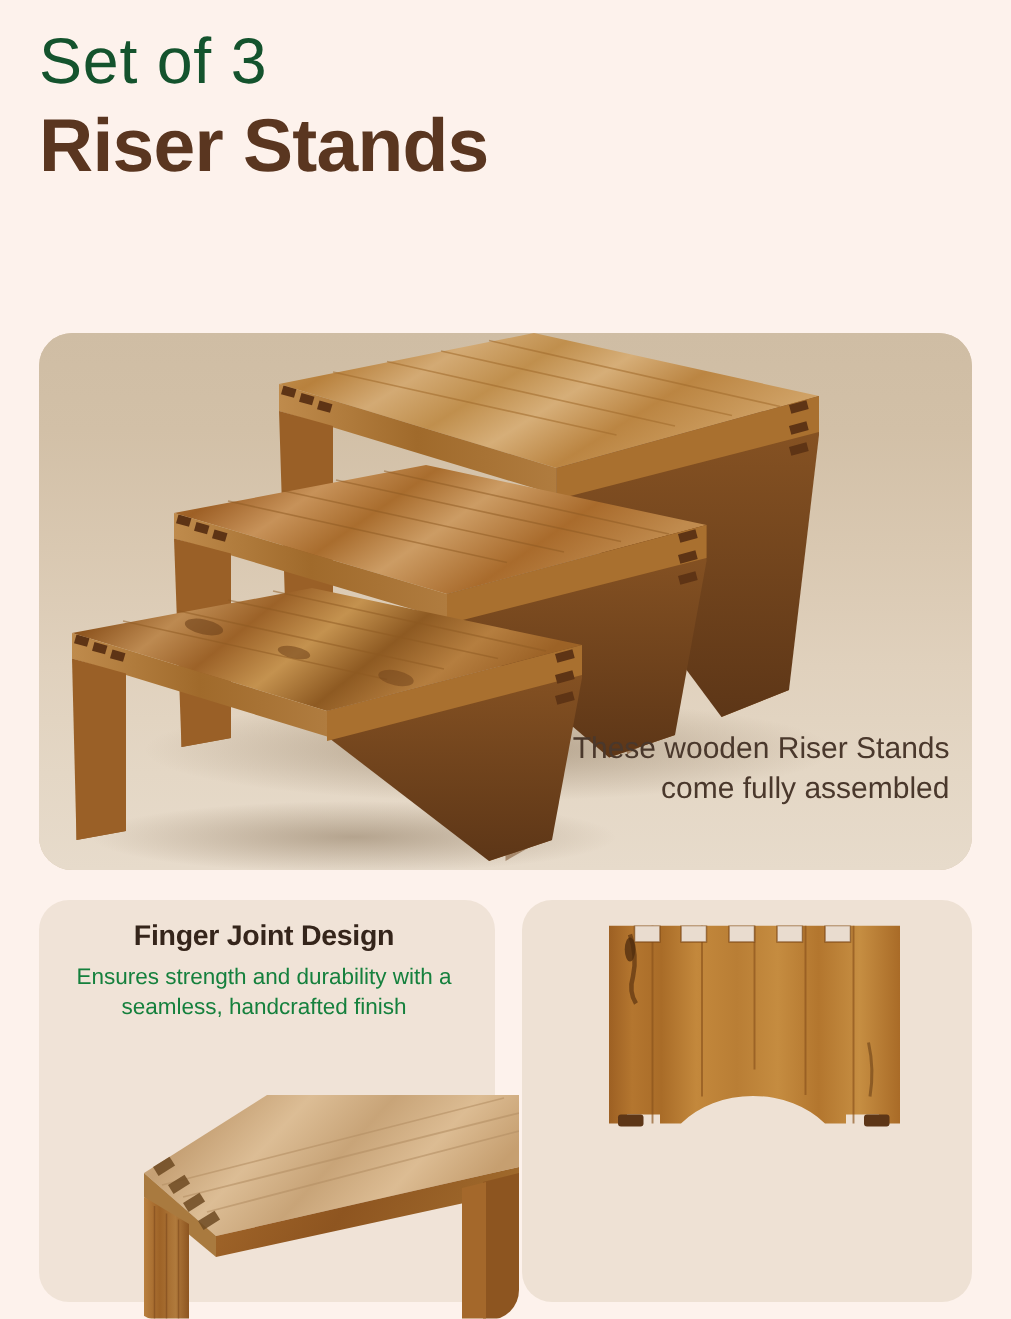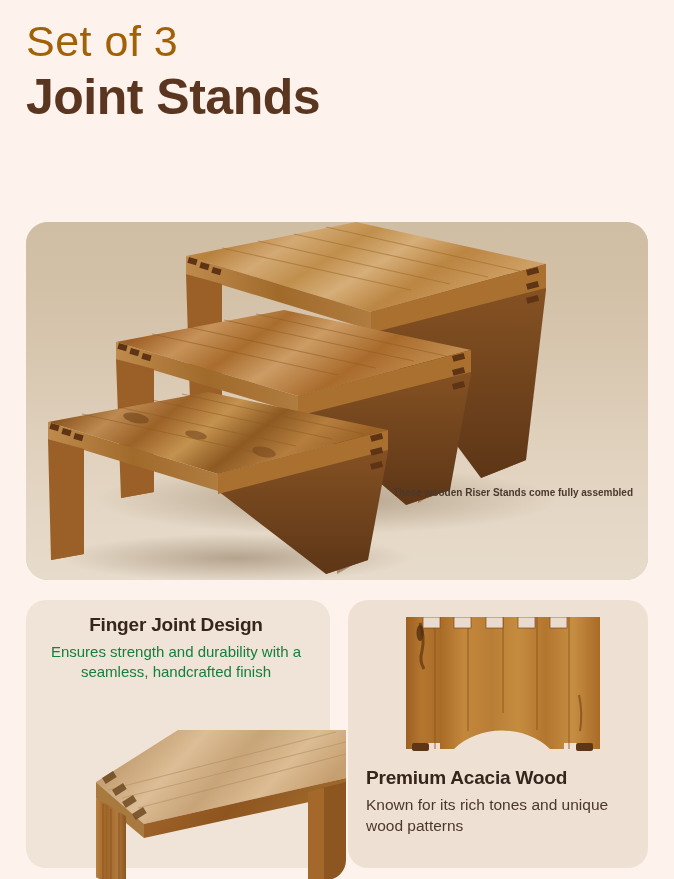--- a/index.html
+++ b/index.html
@@ -8,21 +8,21 @@
     background: #fdf2ec;
     font-family: "Liberation Sans", sans-serif;
     overflow: hidden;
   }
   .page { position: relative; width: 674px; height: 879px; background: #fdf2ec; }
 
   
   .header { position: absolute; left: 26px; top: 20px; width: 600px; }
   .eyebrow {
     font-size: 43px; font-weight: 300; letter-spacing: 0.5px;
-    color: #a16207; line-height: 1.0; font-stretch: condensed;
+    color: #14532d; line-height: 1.0; font-stretch: condensed;
   }
   .title {
     font-size: 50px; font-weight: 700; letter-spacing: -0.5px;
     color: #5a3620; line-height: 1.05; margin-top: 8px;
   }
 
   
   .hero-card {
     position: absolute; left: 26px; top: 222px;
     width: 622px; height: 358px;
@@ -41,21 +41,21 @@
   }
   .hero-text {
     position: absolute; right: 15px; top: 258px;
     width: 300px; text-align: right; z-index: 40;
   }
   .hero-head {
     font-size: 19.5px; font-weight: 700; color: #31221a;
     letter-spacing: -0.2px; line-height: 1.15;
   }
   .hero-sub {
-    font-size: 10px; font-weight: 700; color: #4a382c;
+    font-size: 20px; font-weight: 400; color: #4a382c;
     line-height: 1.35; margin-top: 6px;
   }
 
   
   .card-left {
     position: absolute; left: 26px; top: 600px;
     width: 304px; height: 268px;
     background: #f0e3d7; border-radius: 20px;
   }
   .card-right {
@@ -89,21 +89,21 @@
   }
   svg { display: block; }
 </style>
 </head>
 <body>
 
 <div class="page">
 
   <div class="header">
     <div class="eyebrow">Set of 3</div>
-    <div class="title">Joint Stands</div>
+    <div class="title">Riser Stands</div>
   </div>
 
   <div class="hero-card">
     <div class="hero-floor"></div>
 
     <div class="hero-art">
       <svg width="622" height="420" viewBox="0 0 622 420">
         <defs>
           <linearGradient id="topA" x1="0" y1="0" x2="1" y2="0.4">
             <stop offset="0" stop-color="#c99a5d"></stop>
@@ -356,19 +356,15 @@
 
         <path d="M14,6 q5,14 2,28 q-3,10 2,18" stroke="#5c3310" stroke-width="3" fill="none" opacity="0.7"></path>
         <ellipse cx="14" cy="16" rx="3.5" ry="8" fill="#4e2b0d" opacity="0.75"></ellipse>
         <path d="M173,78 q4,18 1,36" stroke="#5c3310" stroke-width="2" fill="none" opacity="0.5"></path>
 
         <rect x="6" y="126" width="17" height="8" rx="2" fill="#5d3617"></rect>
         <rect x="170" y="126" width="17" height="8" rx="2" fill="#5d3617"></rect>
       </svg>
     </div>
 
-    <div class="cr-text">
-      <div class="cr-head">Premium Acacia Wood</div>
-      <div class="cr-sub">Known for its rich tones and unique wood patterns</div>
-    </div>
   </div>
 
 </div>
 
 </body></html>

